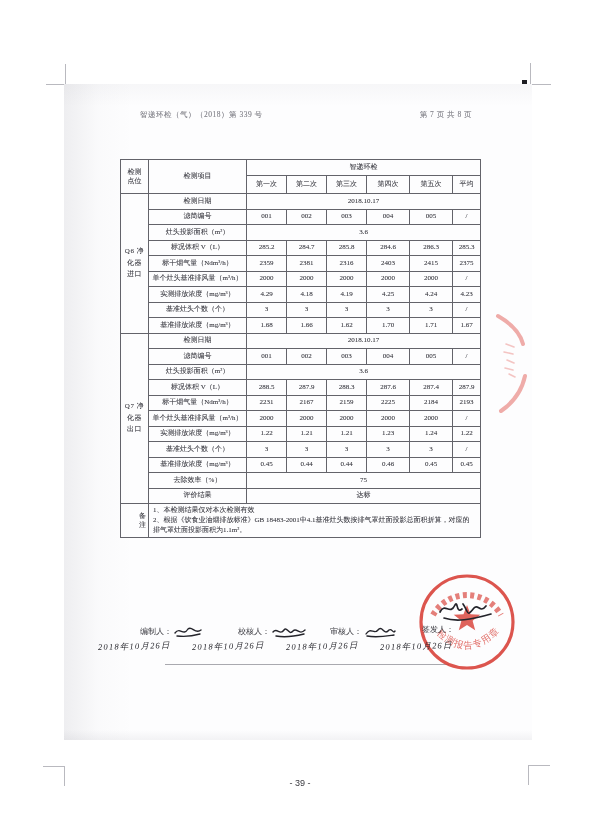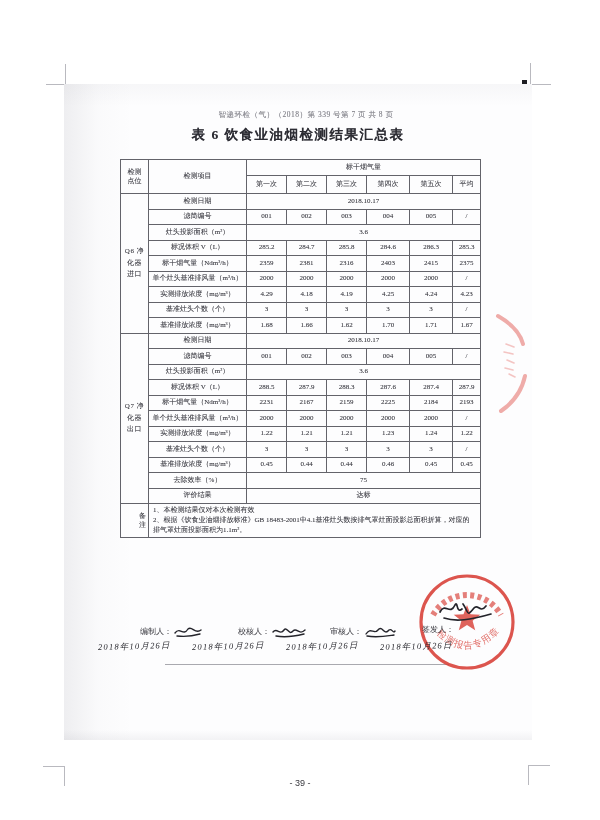--- a/index.html
+++ b/index.html
@@ -17,21 +17,21 @@
       linear-gradient(to bottom, rgba(40,40,60,0.03), rgba(0,0,0,0) 22px),
       linear-gradient(to top, rgba(40,40,60,0.05), rgba(0,0,0,0) 10px),
       #fdfdfe;
   }
   
   .mark{position:absolute;background:#b9b9bf;}
   .regdot{position:absolute;background:#1d1d22;width:5px;height:5px;}
   
   .dochead{
     position:absolute;left:76px;right:60px;top:26px;
-    display:flex;justify-content:center;
+    display:flex;justify-content:space-between;
     font-size:7.5px;color:#8b8b92;letter-spacing:.5px;
     text-shadow:0 0 .6px rgba(120,120,130,.6);
   }
   .title{
     position:absolute;left:0;right:0;top:42px;text-align:center;
     font-size:13.5px;font-weight:bold;color:#2c2c33;letter-spacing:1.5px;
     text-shadow:0 0 .5px rgba(40,40,50,.5);
   }
   
   .twrap{position:absolute;left:56px;top:75px;}
@@ -84,42 +84,41 @@
 <div class="mark" style="left:528px;top:765px;width:22px;height:1px;"></div>
 <div class="mark" style="left:528px;top:765px;width:1px;height:20px;"></div>
 
 <div class="sheet">
 
   <div class="dochead">
     <span>智递环检（气）（2018）第 339 号</span>
     <span>第 7 页 共 8 页</span>
   </div>
 
-  <div class="title">表 6 饮食业油烟检测结果汇总表</div>
 
   <div class="twrap">
     <table id="rtable">
         <colgroup>
           <col style="width: 28px;">
           <col style="width: 98px;">
           <col style="width: 40px;">
           <col style="width: 40px;">
           <col style="width: 40px;">
           <col style="width: 43px;">
           <col style="width: 43px;">
           <col style="width: 28px;">
         </colgroup>
         <thead>
           <tr class="h1">
             <th rowspan="2">
               <div>检测</div>
               <div>点位</div>
             </th>
             <th rowspan="2">检测项目</th>
-            <th colspan="6">标干烟气量</th>
+            <th colspan="6">智递环检</th>
           </tr>
           <tr class="h2">
             <th>第一次</th>
             <th>第二次</th>
             <th>第三次</th>
             <th>第四次</th>
             <th>第五次</th>
             <th>平均</th>
           </tr>
         </thead>

